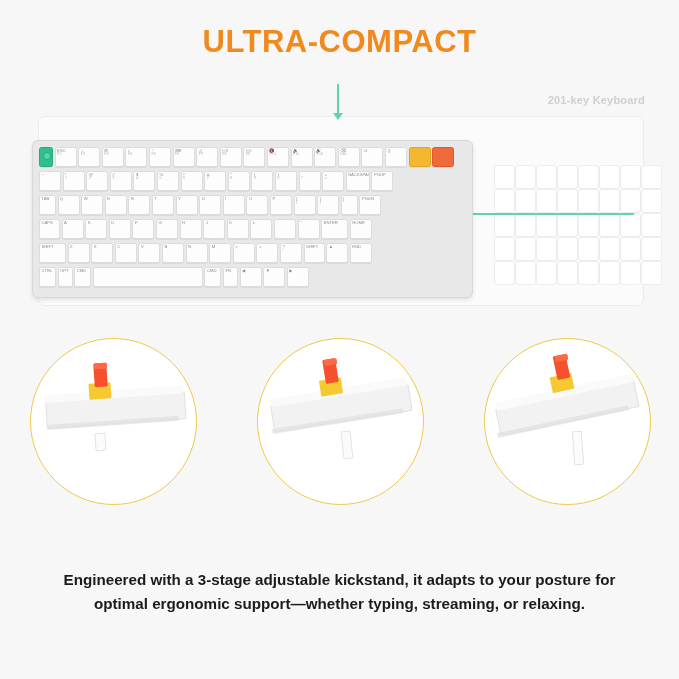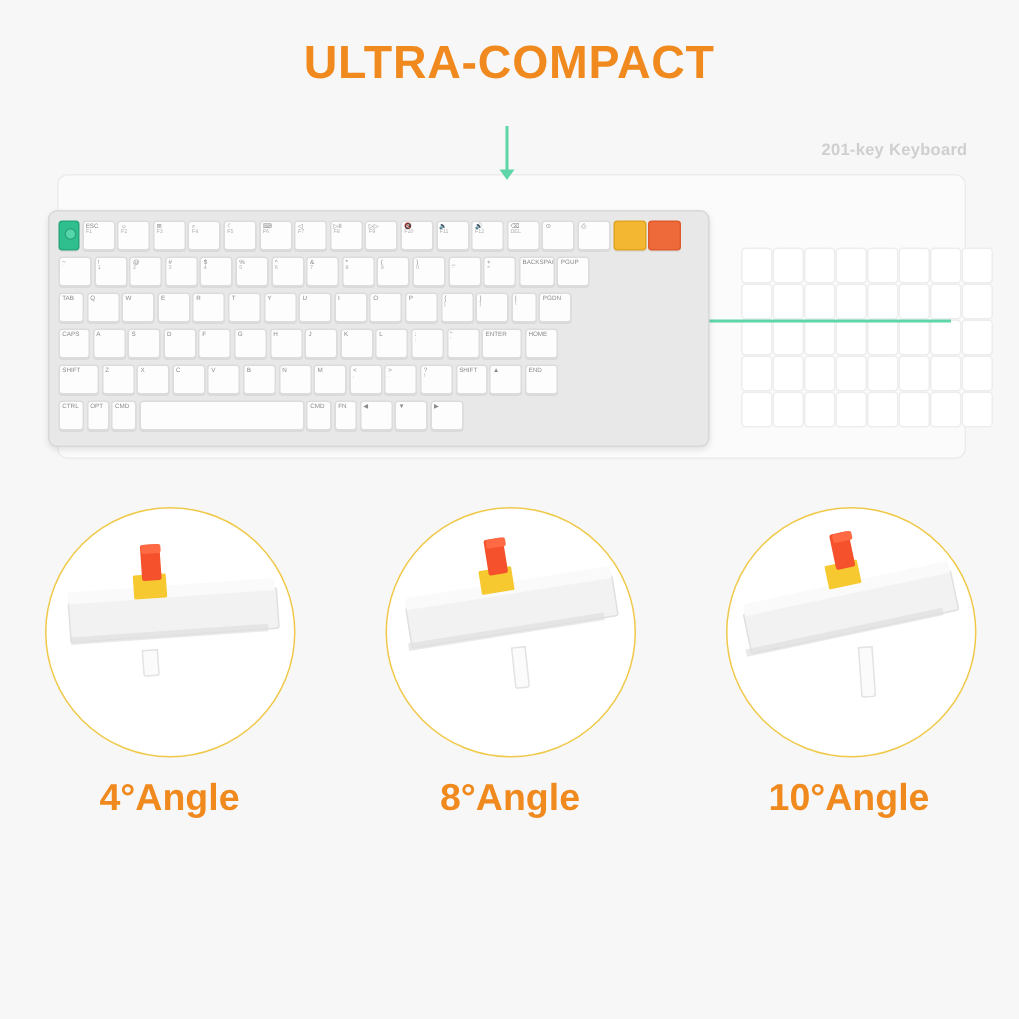--- a/index.html
+++ b/index.html
@@ -319,20 +319,16 @@
         <div class="body-shadow" style="left:12px;top:94px;width:134px;height:5px;transform:rotate(-12deg);transform-origin:left top;opacity:.7;"></div>
         <div class="sw-yellow" style="left:66px;top:36px;width:22px;height:16px;transform:rotate(-12deg);"></div>
         <div class="sw-red" style="left:70px;top:16px;width:13px;height:24px;transform:rotate(-12deg);"></div>
         <div class="sw-red-top" style="left:70px;top:16px;width:13px;height:6px;transform:rotate(-12deg);"></div>
         <div class="stand" style="left:88px;top:92px;width:8px;height:32px;transform:rotate(-4deg);border-radius:0 0 2px 2px;"></div>
       </div>
     </div>
 
   </div>
 
-  <div class="angle-labels">
-    <div class="angle-label a1">4°Angle</div>
-    <div class="angle-label a2">8°Angle</div>
-    <div class="angle-label a3">10°Angle</div>
-  </div>
-
+
+  <div class="caption">Engineered with a 3-stage adjustable kickstand, it adapts to your posture for optimal ergonomic support—whether typing, streaming, or relaxing.</div>
 
 </div>
 
 </body></html>

